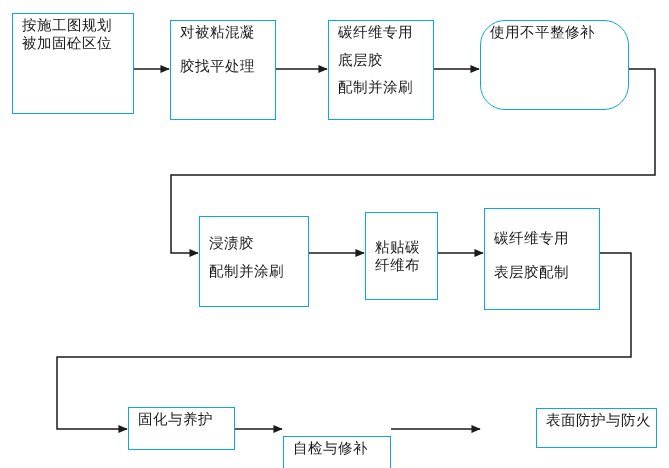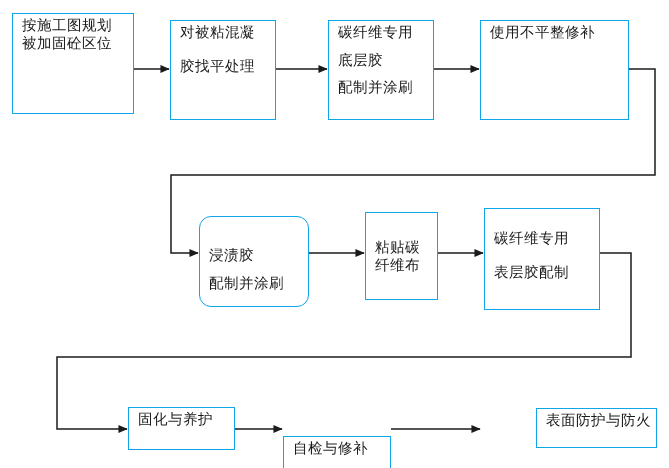--- a/index.html
+++ b/index.html
@@ -41,21 +41,21 @@
   .node .line {
     display: block;
     width: 100%;
   }
   
   .tight .line { margin-bottom: 3px; }
   .loose .line { margin-bottom: 19px; }
   .mid   .line { margin-bottom: 13px; }
   .single { }
   .single .line { margin-bottom: 0; }
-  .bottom-text { justify-content: flex-end; padding-bottom: 16px; border-radius: 12px; }
+  .bottom-text { justify-content: flex-end; padding-bottom: 28px; }
   .centered-v { justify-content: center; }
 </style>
 </head>
 <body>
 
 <div id="canvas">
 
   <svg id="flow-svg" viewBox="0 0 669 468" xmlns="http://www.w3.org/2000/svg">
     <defs>
       <marker id="arrowhead" viewBox="0 0 10 10" refX="9.2" refY="5" markerWidth="6.2" markerHeight="6.2" orient="auto-start-reverse">
@@ -90,21 +90,21 @@
     <span class="line">对被粘混凝</span>
     <span class="line">胶找平处理</span>
   </div>
 
   <div class="node mid" style="left:328px; top:20px; width:106px; height:100px;">
     <span class="line">碳纤维专用</span>
     <span class="line">底层胶</span>
     <span class="line">配制并涂刷</span>
   </div>
 
-  <div class="node tight" style="left:480px; top:20px; width:149px; height:100px;">
+  <div class="node tight" style="left:480px; top:20px; width:149px; height:90px;border-radius:25px;">
     <span class="line">使用不平整修补</span>
   </div>
 
   <div class="node mid bottom-text" style="left:199px; top:216px; width:110px; height:91px;">
     <span class="line">浸渍胶</span>
     <span class="line" style="margin-bottom:0;">配制并涂刷</span>
   </div>
 
   <div class="node tight centered-v" style="left:365px; top:212px; width:73px; height:88px;">
     <span class="line">粘贴碳</span>

